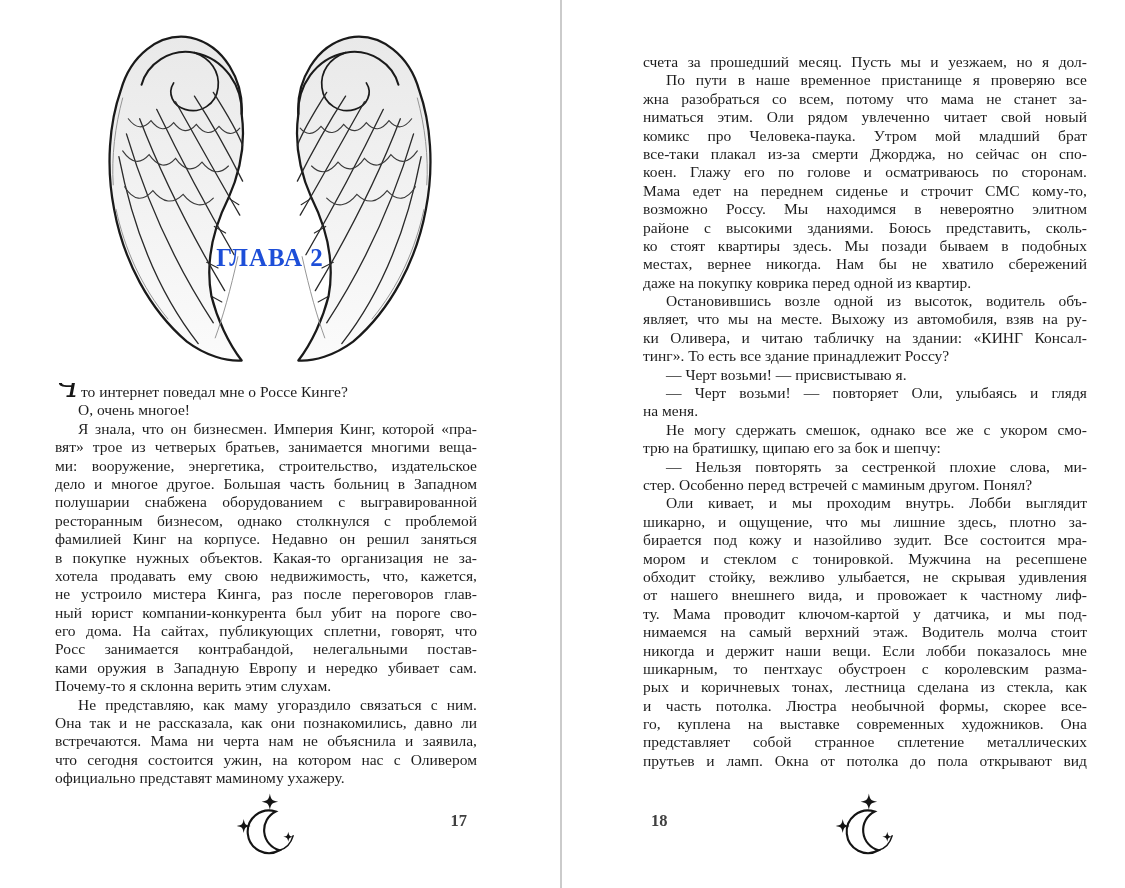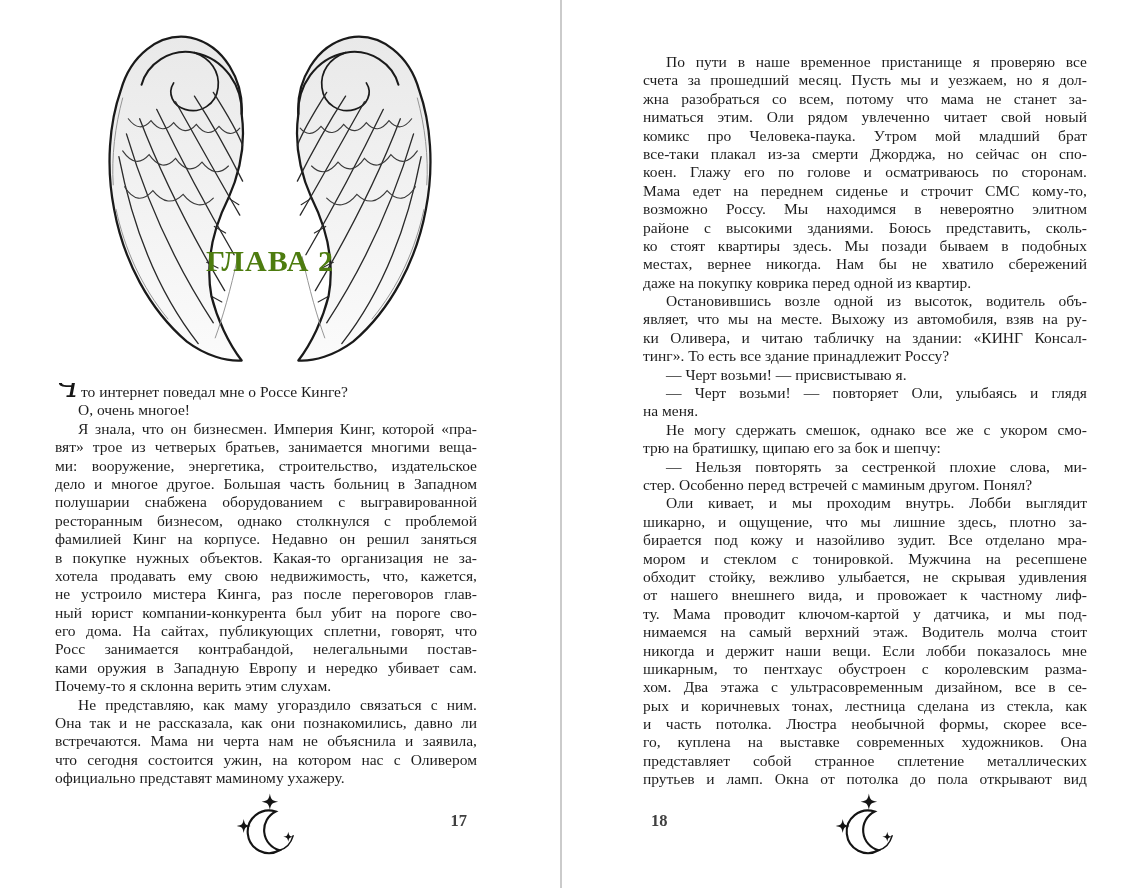--- a/index.html
+++ b/index.html
@@ -13,21 +13,21 @@
   }
   .page{position:absolute;top:0;height:888px;}
   .page-left{left:55px;width:422px;}
   .page-right{left:643px;width:444px;}
 
   
   .wings-box{position:absolute;left:45px;top:24px;width:340px;height:352px;}
   .wings-box svg{width:100%;height:100%;display:block;}
   .chapter-title{
     position:absolute;left:45px;top:244px;width:340px;text-align:center;
-    font-size:30px;font-weight:bold;letter-spacing:1px;color:#4d7c0f;
+    font-size:25px;font-weight:bold;letter-spacing:1px;color:#1d4ed8;
   }
 
   
   .textblock{position:absolute;left:0;width:100%;}
   .tb-left{top:383px;}
   .tb-right{top:53px;}
   .line{
     font-size:15.5px;line-height:18.4px;height:18.4px;overflow:hidden;
     text-align:left;
   }
@@ -132,22 +132,22 @@
           <use href="#sp" transform="translate(55,46) scale(0.52)" fill="#141414"></use>
         </svg>
       </div>
       <div class="pagenum pn-left">17</div>
     </div>
   </div>
 
   <div class="page page-right">
     <div class="textblock tb-right">
       <div>
+          <div class="line jl">счета за прошедший месяц. Пусть мы и уезжаем, но я дол-</div>
           <div class="line ind jl">По пути в наше временное пристанище я проверяю все</div>
-          <div class="line jl">счета за прошедший месяц. Пусть мы и уезжаем, но я дол-</div>
           <div class="line jl">жна разобраться со всем, потому что мама не станет за-</div>
           <div class="line jl">ниматься этим. Оли рядом увлеченно читает свой новый</div>
           <div class="line jl">комикс про Человека-паука. Утром мой младший брат</div>
           <div class="line jl">все-таки плакал из-за смерти Джорджа, но сейчас он спо-</div>
           <div class="line jl">коен. Глажу его по голове и осматриваюсь по сторонам.</div>
           <div class="line jl">Мама едет на переднем сиденье и строчит СМС кому-то,</div>
           <div class="line jl">возможно Россу. Мы находимся в невероятно элитном</div>
           <div class="line jl">районе с высокими зданиями. Боюсь представить, сколь-</div>
           <div class="line jl">ко стоят квартиры здесь. Мы позади бываем в подобных</div>
           <div class="line jl">местах, вернее никогда. Нам бы не хватило сбережений</div>
@@ -158,29 +158,28 @@
           <div class="line">тинг». То есть все здание принадлежит Россу?</div>
           <div class="line ind">— Черт возьми! — присвистываю я.</div>
           <div class="line ind jl">— Черт возьми! — повторяет Оли, улыбаясь и глядя</div>
           <div class="line">на меня.</div>
           <div class="line ind jl">Не могу сдержать смешок, однако все же с укором смо-</div>
           <div class="line">трю на братишку, щипаю его за бок и шепчу:</div>
           <div class="line ind jl">— Нельзя повторять за сестренкой плохие слова, ми-</div>
           <div class="line">стер. Особенно перед встречей с маминым другом. Понял?</div>
           <div class="line ind jl">Оли кивает, и мы проходим внутрь. Лобби выглядит</div>
           <div class="line jl">шикарно, и ощущение, что мы лишние здесь, плотно за-</div>
-          <div class="line jl">бирается под кожу и назойливо зудит. Все отделано мра-</div>
+          <div class="line jl">бирается под кожу и назойливо зудит. Все состоится мра-</div>
           <div class="line jl">мором и стеклом с тонировкой. Мужчина на ресепшене</div>
           <div class="line jl">обходит стойку, вежливо улыбается, не скрывая удивления</div>
           <div class="line jl">от нашего внешнего вида, и провожает к частному лиф-</div>
           <div class="line jl">ту. Мама проводит ключом-картой у датчика, и мы под-</div>
           <div class="line jl">нимаемся на самый верхний этаж. Водитель молча стоит</div>
           <div class="line jl">никогда и держит наши вещи. Если лобби показалось мне</div>
           <div class="line jl">шикарным, то пентхаус обустроен с королевским разма-</div>
-          <div class="line jl">хом. Два этажа с ультрасовременным дизайном, все в се-</div>
           <div class="line jl">рых и коричневых тонах, лестница сделана из стекла, как</div>
           <div class="line jl">и часть потолка. Люстра необычной формы, скорее все-</div>
           <div class="line jl">го, куплена на выставке современных художников. Она</div>
           <div class="line jl">представляет собой странное сплетение металлических</div>
           <div class="line jl">прутьев и ламп. Окна от потолка до пола открывают вид</div>
         </div>
     </div>
 
     <div class="footer">
       <div class="pagenum pn-right">18</div>

